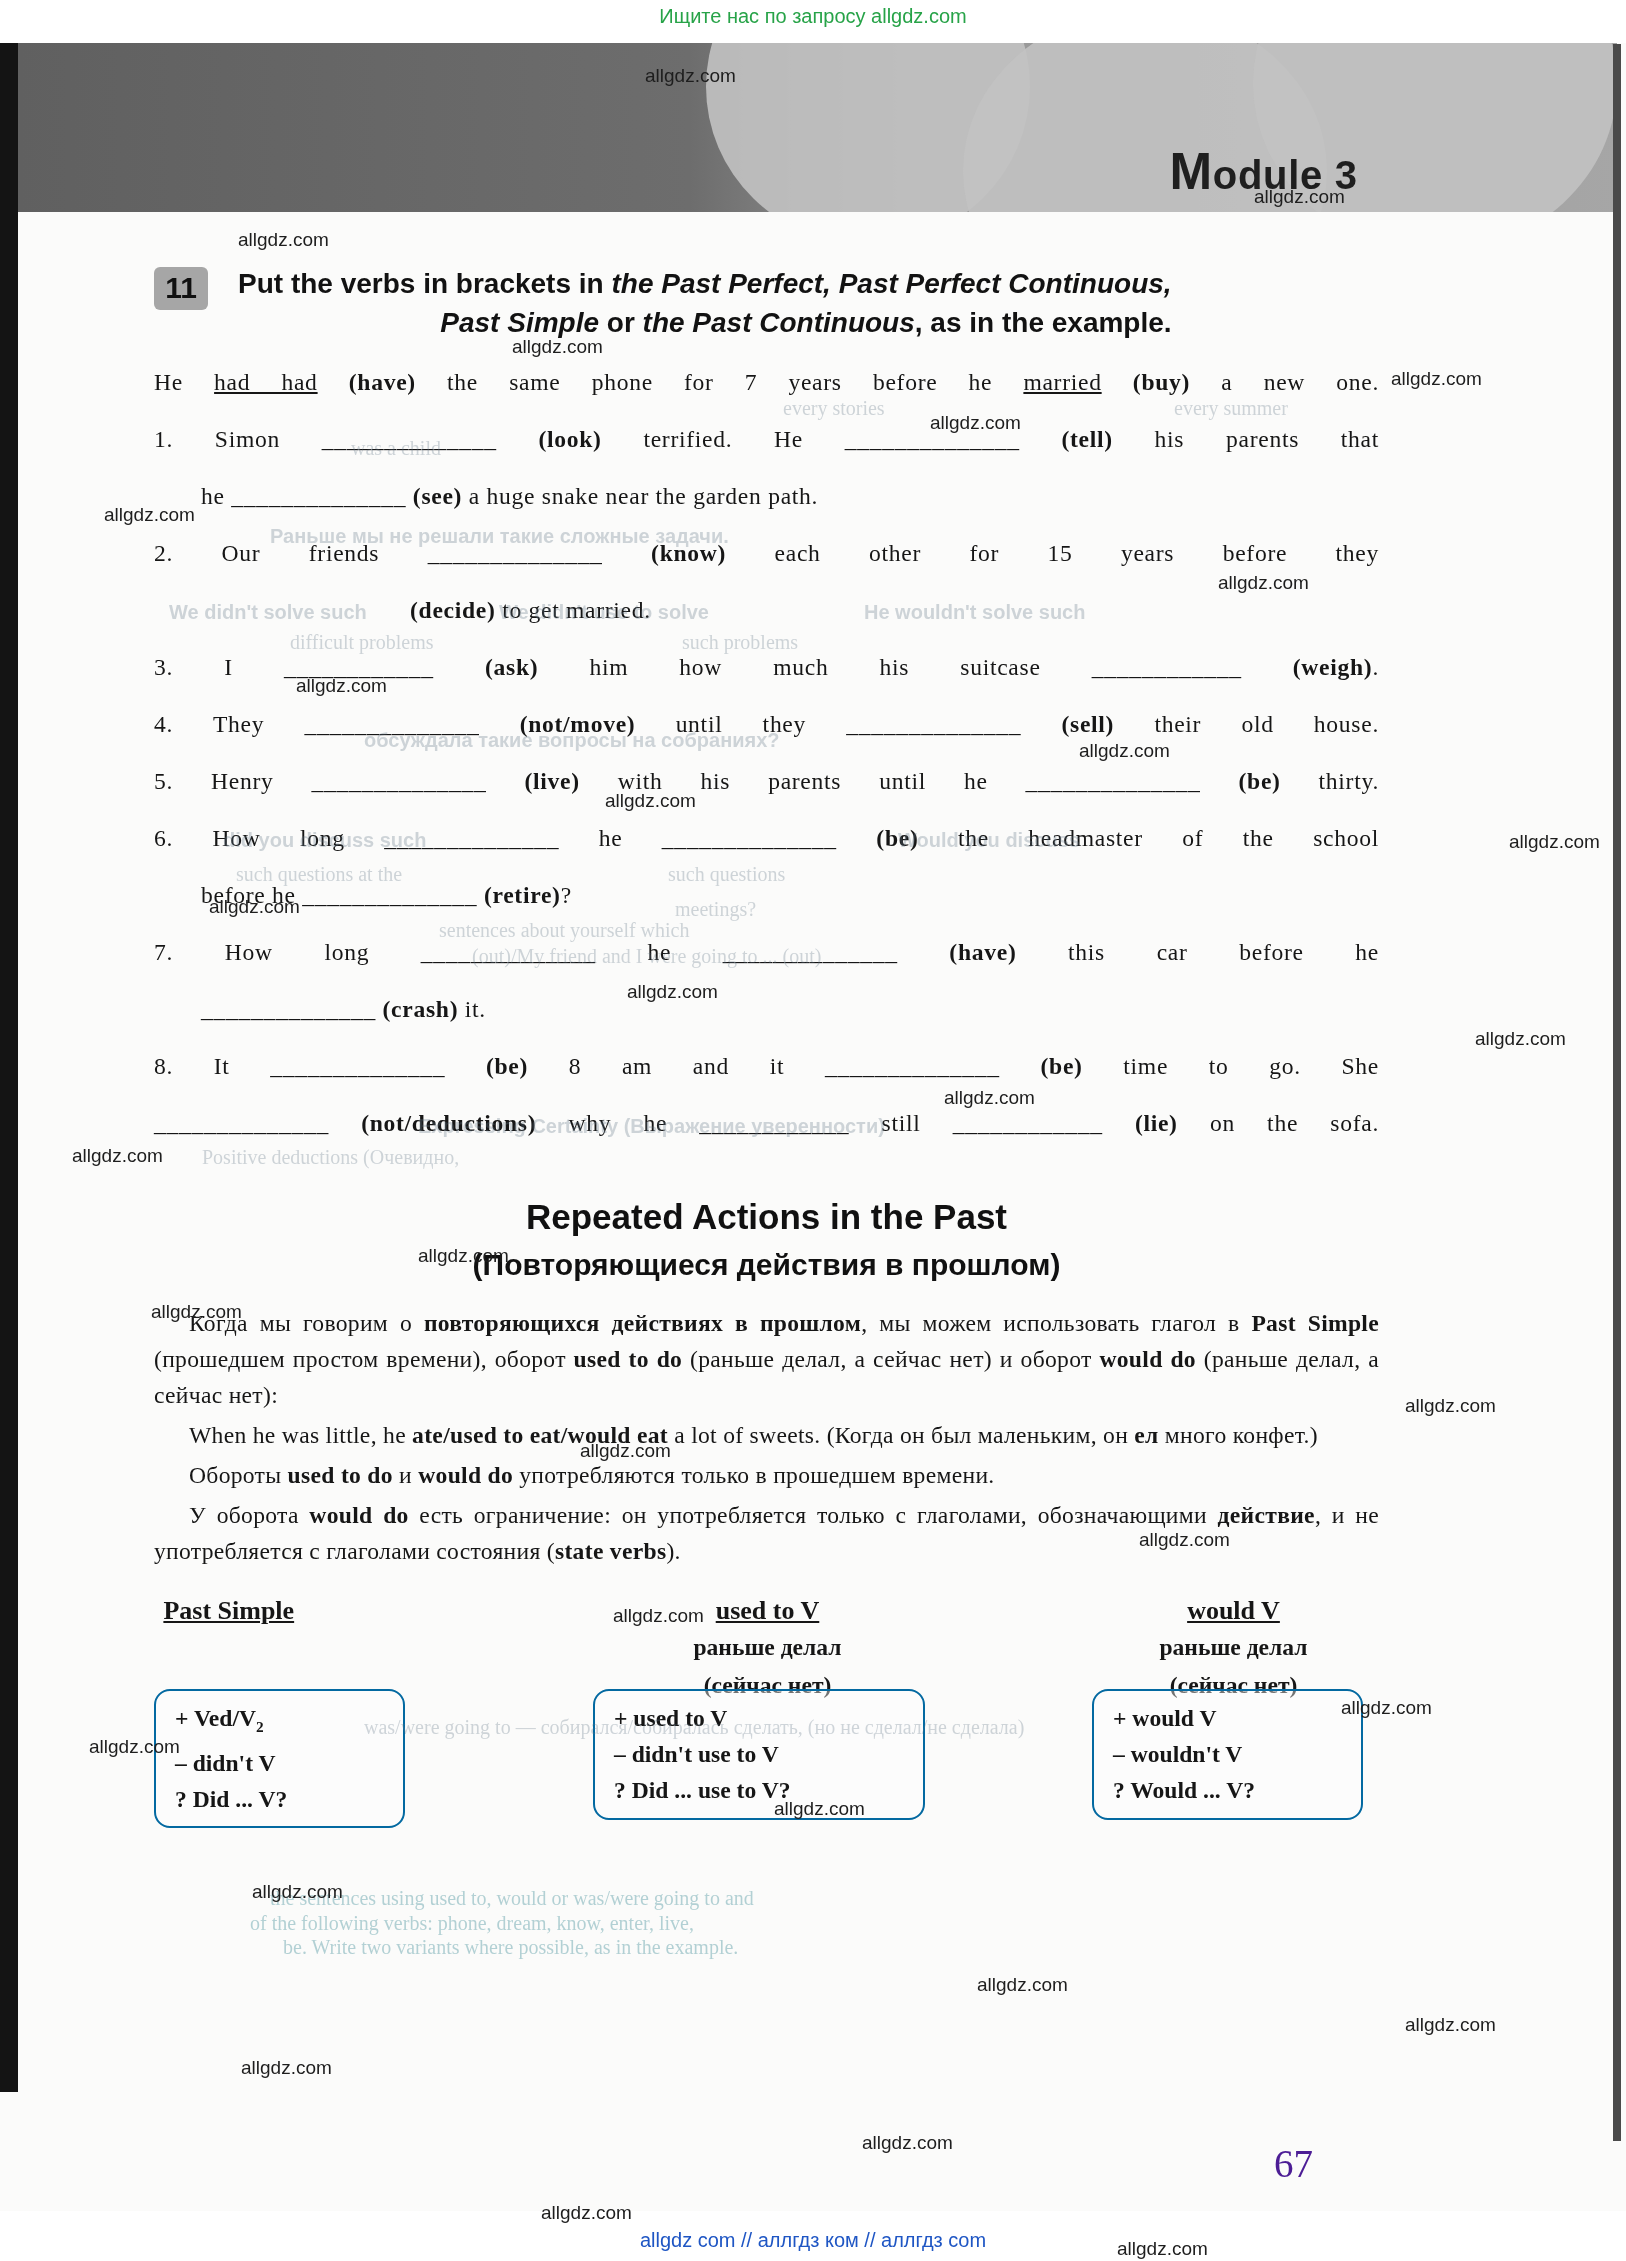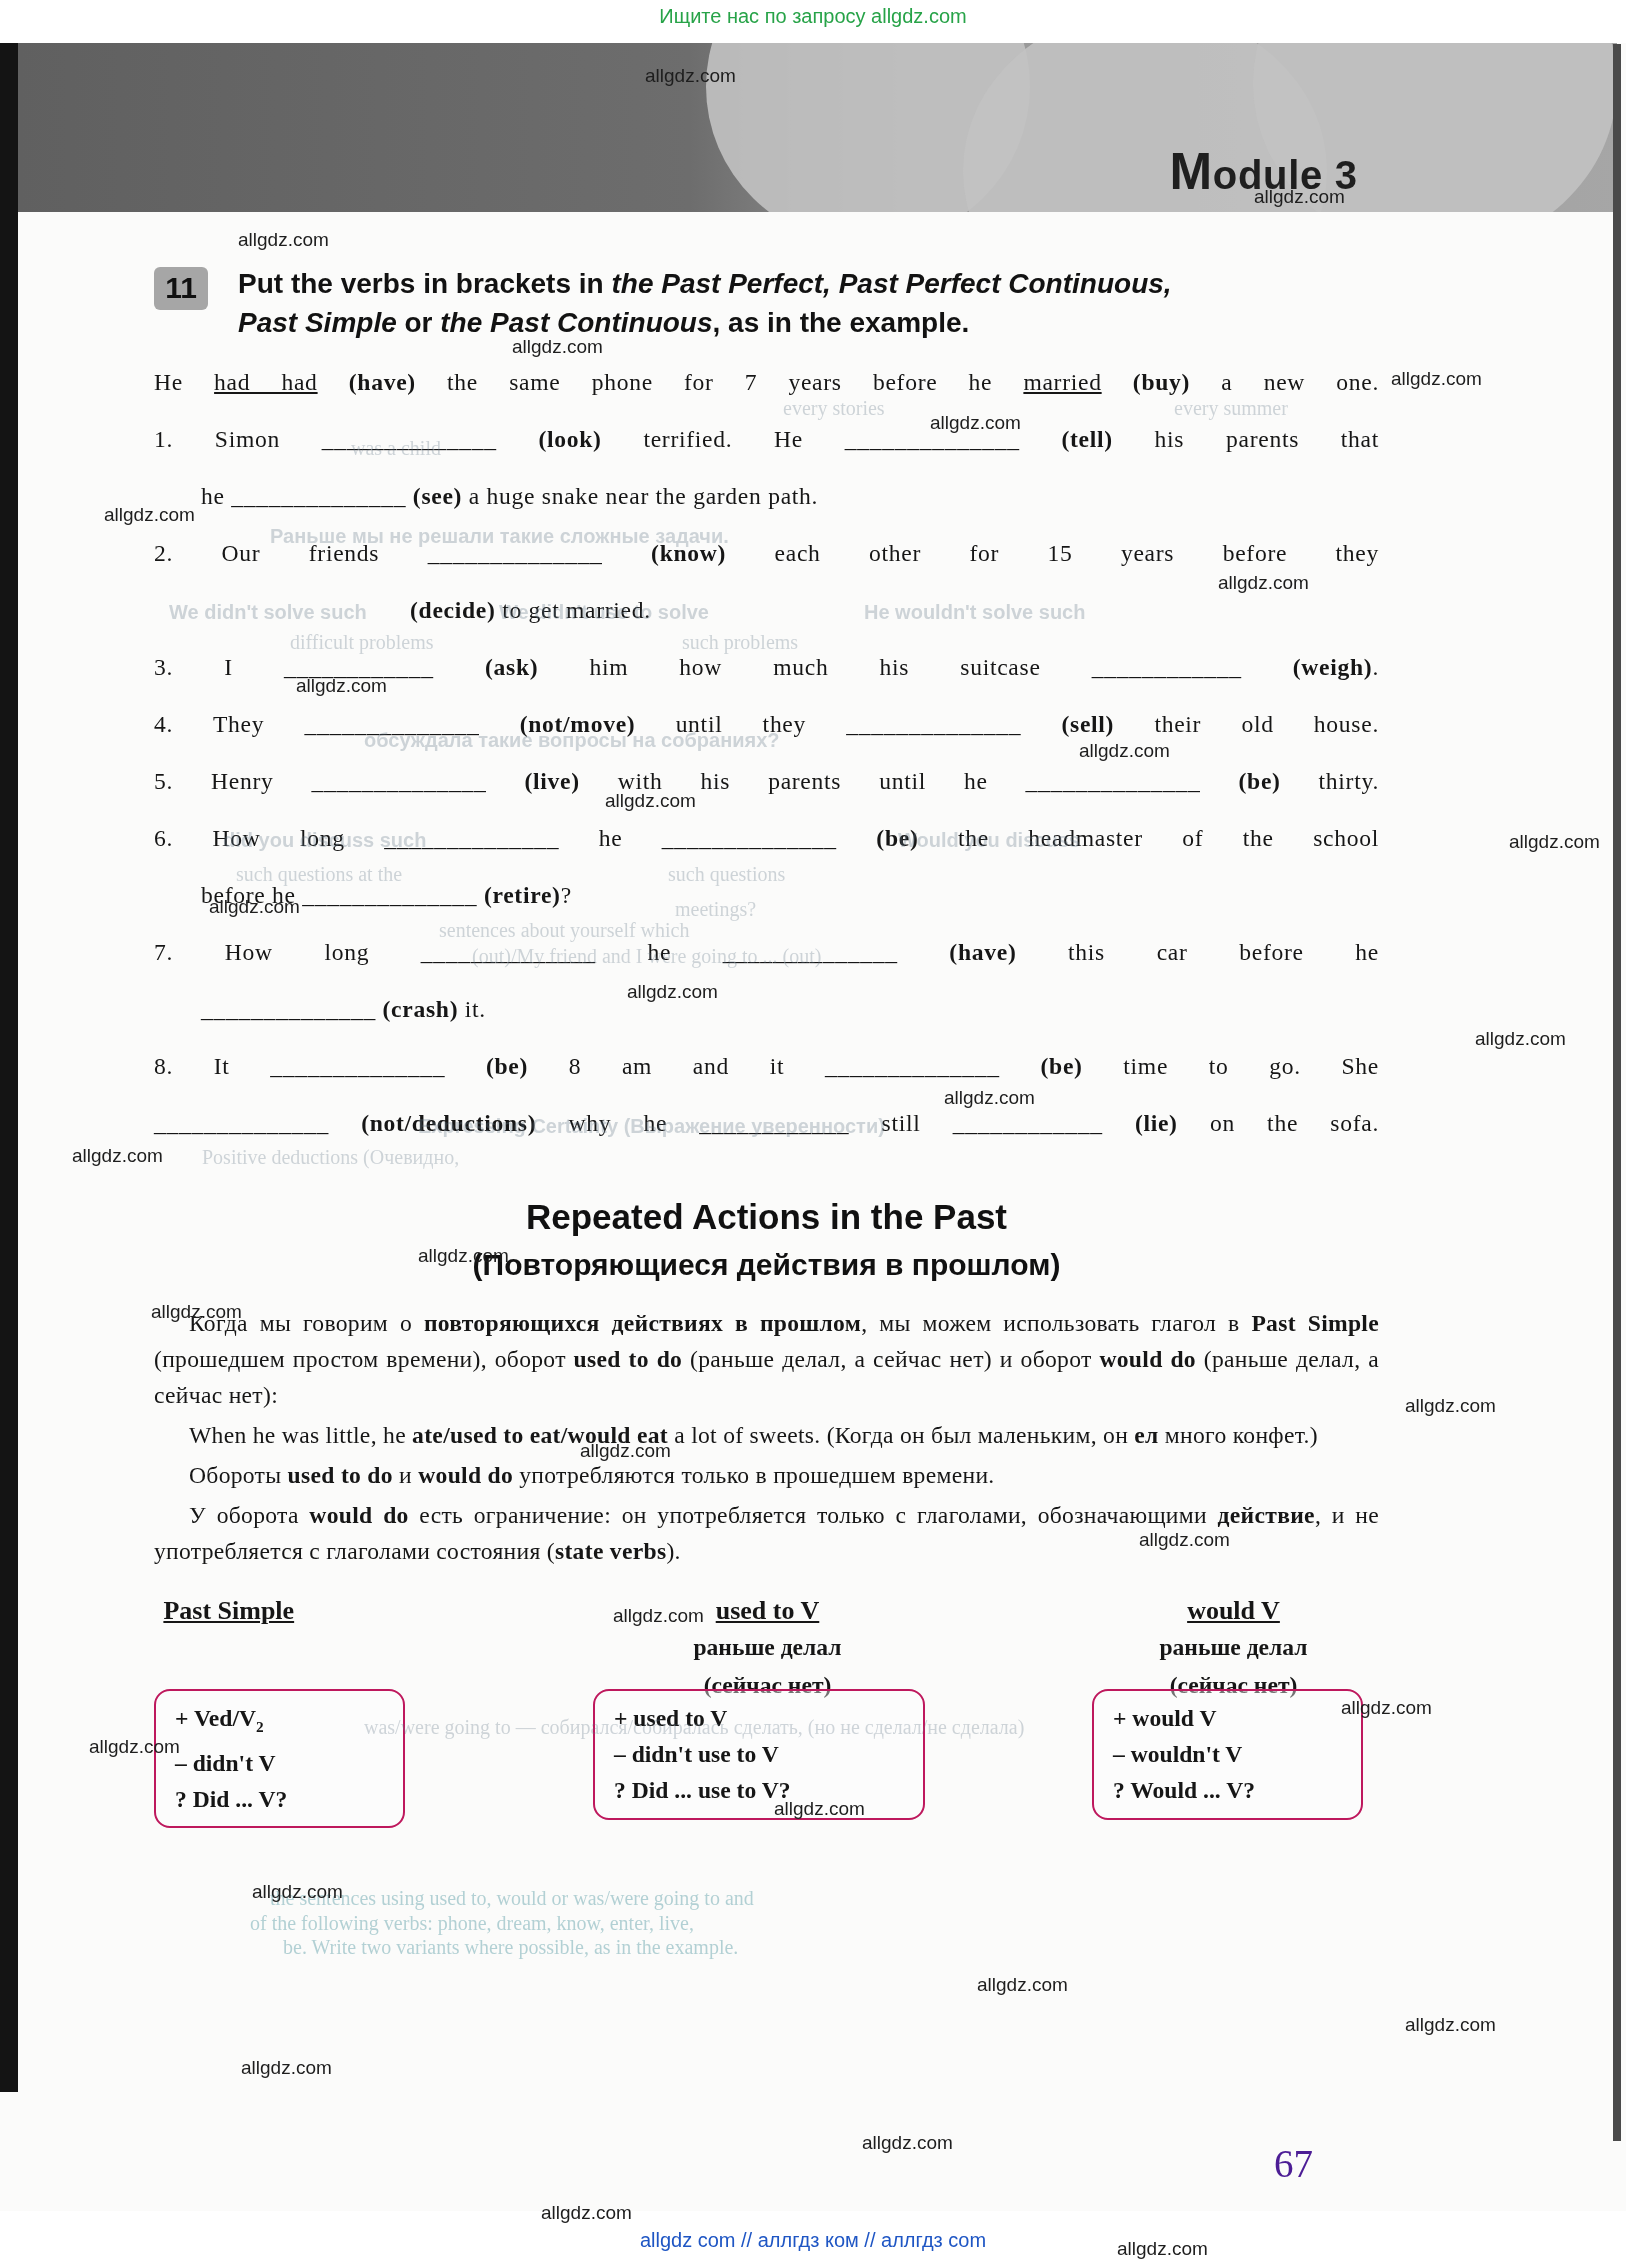--- a/index.html
+++ b/index.html
@@ -28,40 +28,40 @@
         color:#1f1f1f;letter-spacing:0.7px;}
   .module-title::first-letter{font-size:1.28em;}
 
   
   .content{position:absolute;left:154px;top:221px;width:1225px;z-index:3;}
 
   .ex-head{display:flex;gap:30px;align-items:flex-start;margin-bottom:12px;}
   .ex-num{flex:0 0 auto;width:54px;height:43px;margin-top:2.7px;background:#a6a6a6;color:#101010;
           border-radius:6px;display:flex;align-items:center;justify-content:center;
           font:bold 30px "Liberation Sans",sans-serif;}
-  .ex-title{font-family:"Liberation Sans",sans-serif;font-size:28px;line-height:39px;color:#121212;}
+  .ex-title{font-family:"Liberation Sans",sans-serif;font-size:28px;line-height:39px;color:#121212;text-align:right;}
 
   #ex-lines{font-size:23.6px;line-height:57px;letter-spacing:0.7px;color:#161616;}
   .ex-line{text-align:left;}
   .ex-line.j{text-align:justify;text-align-last:justify;}
 
   .sec-h1{margin-top:45px;text-align:center;font:bold 35px "Liberation Sans",sans-serif;color:#111;}
   .sec-h2{margin-top:10.8px;text-align:center;font:bold 30px "Liberation Sans",sans-serif;color:#111;}
 
   #paras{margin-top:23px;font-size:23.6px;line-height:36px;text-align:justify;letter-spacing:0.3px;}
   .para{text-indent:35px;margin-bottom:4px;}
 
   .gtable{position:relative;margin-top:27px;height:290px;}
   .tcol{position:absolute;top:0;}
   .tcol .th{font-weight:bold;font-size:26px;text-decoration:underline;}
   .tcol .sub{font-weight:bold;font-size:23.6px;line-height:31px;margin-top:6.7px;}
   .tcol1{left:9.4px;width:290px;text-align:left;}
   .tcol2{left:418px;width:391px;text-align:center;}
   .tcol3{left:938px;width:283px;text-align:center;}
-  .gbox{position:absolute;top:93px;border:2px solid #be185d;border-radius:16px;
+  .gbox{position:absolute;top:93px;border:2px solid #0369a1;border-radius:16px;
         padding:9.4px 19px;font-weight:bold;font-size:23.6px;line-height:36px;background:rgba(255,255,255,.4);}
   .gbox1{left:0;width:209px;}
   .gbox2{left:439px;width:290px;}
   .gbox3{left:938px;width:229px;}
 
   .page-num{position:absolute;left:1274px;top:2098px;font:39px "Liberation Serif",serif;color:#4c1d95;}
 
   
   #wm span{position:absolute;font:19px "Liberation Sans",sans-serif;color:#1e1e1e;z-index:5;}
 

